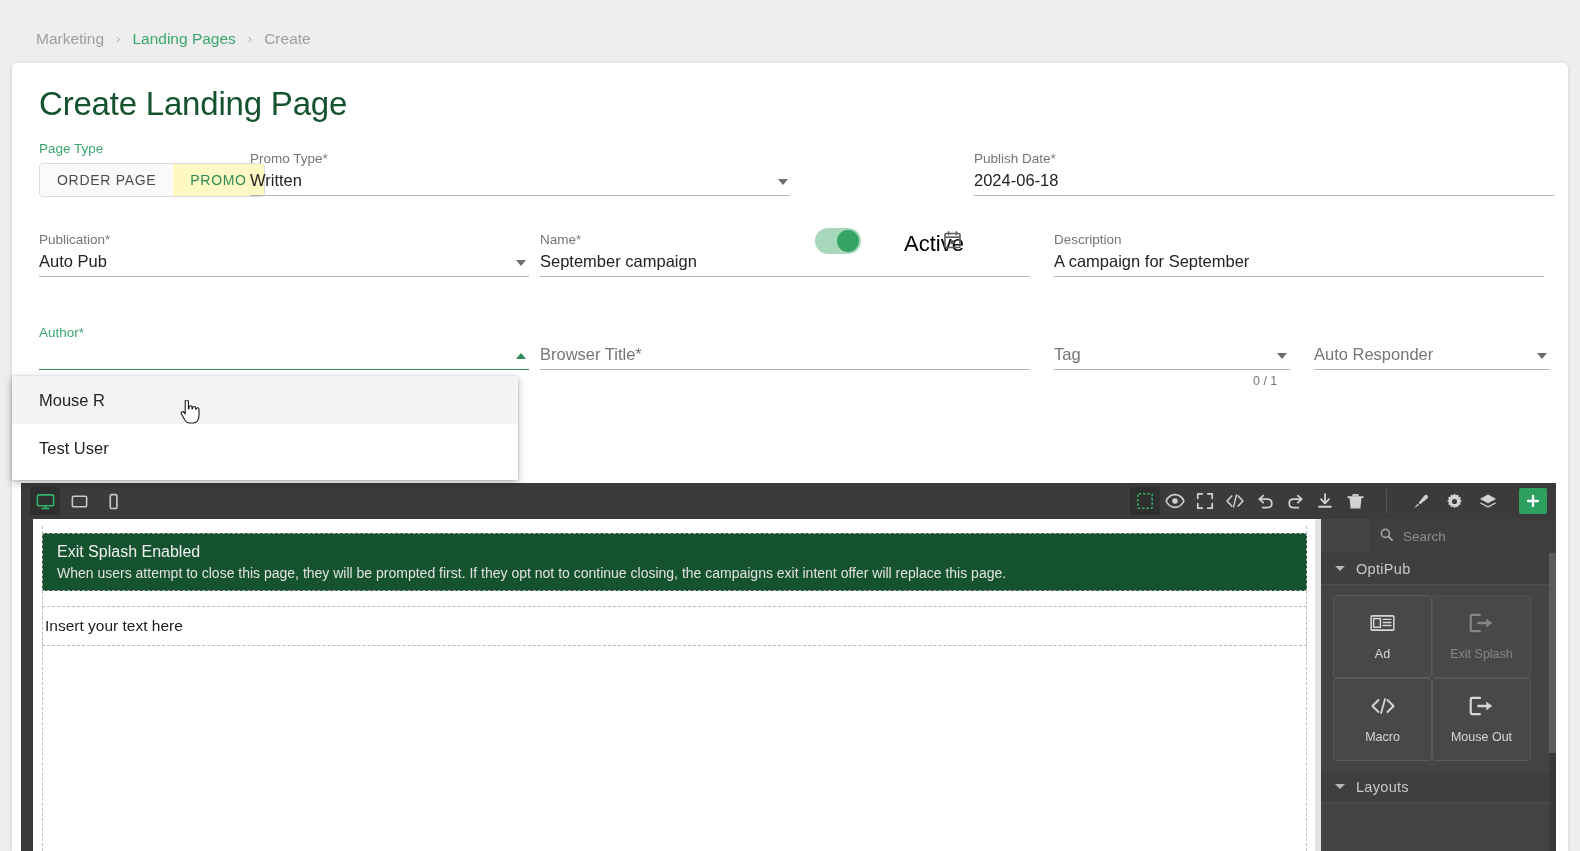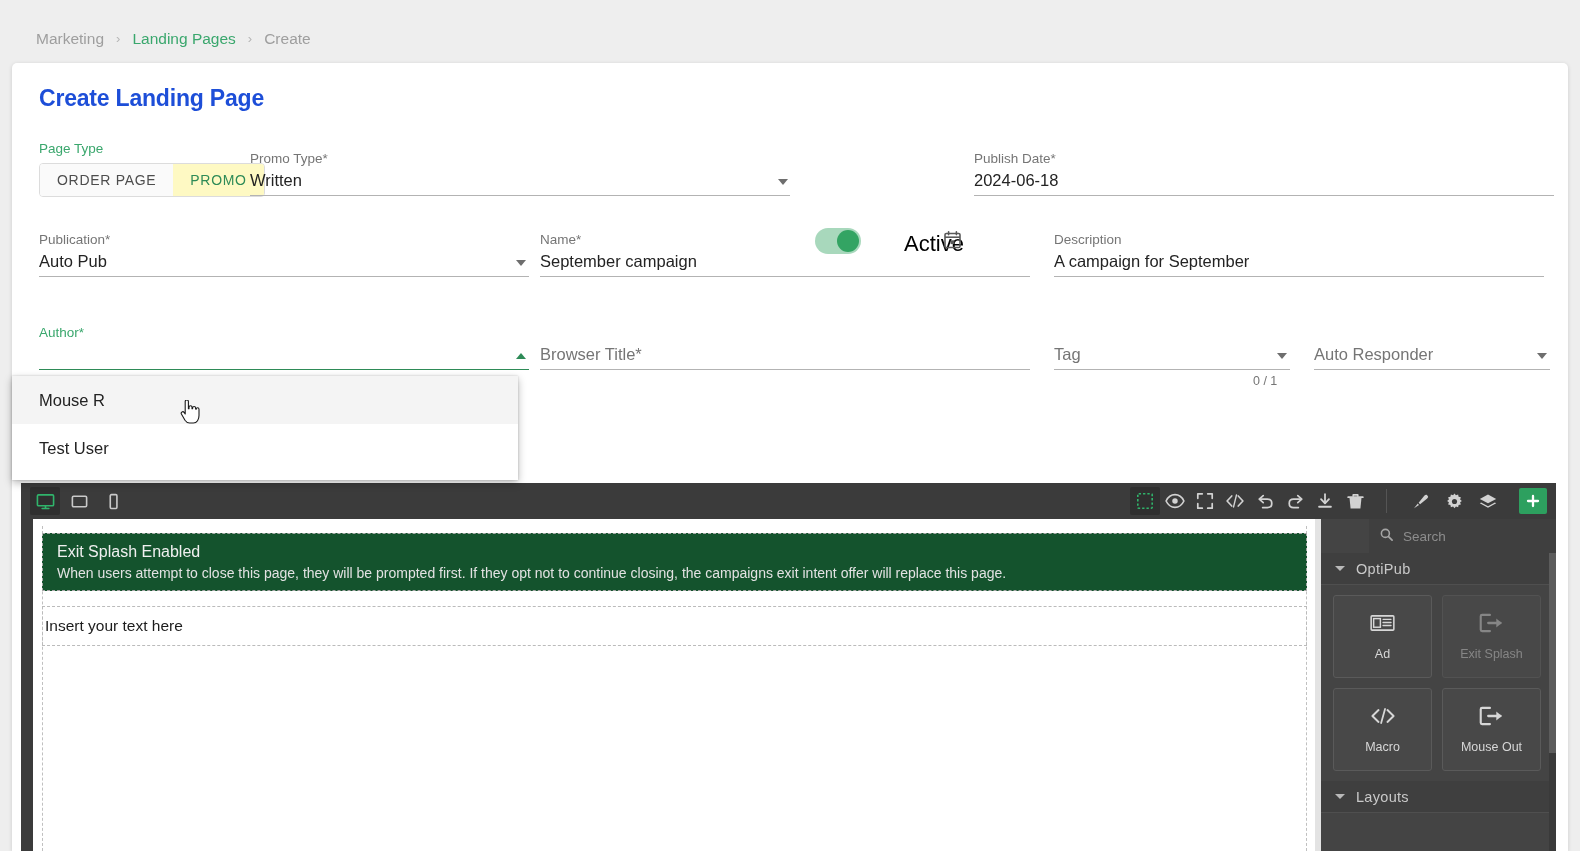--- a/index.html
+++ b/index.html
@@ -43,23 +43,23 @@
     background: #ffffff;
     border-radius: 5px 5px 0 0;
     box-shadow: 0 1px 4px rgba(0,0,0,0.14);
     overflow: visible;
   }
 
   .page-title {
     position: absolute;
     left: 27px;
     top: 22px;
-    font-size: 23px;
-    font-weight: 700;
-    color: #1d4ed8;
+    font-size: 33px;
+    font-weight: 400;
+    color: #14532d;
     letter-spacing: -0.2px;
   }
 
   
   .field-label {
     position: absolute;
     font-size: 13.5px;
     color: #757575;
     white-space: nowrap;
   }
@@ -385,21 +385,20 @@
   }
   .sec-caret {
     width: 0; height: 0;
     border-left: 5px solid transparent;
     border-right: 5px solid transparent;
     border-top: 5.5px solid #b9b9b9;
   }
   .blocks-grid {
     display: flex;
     flex-wrap: wrap;
-    gap: 10px;
     padding: 10px 12px;
   }
   .block-card {
     width: 99px;
     height: 83px;
     background: #484848;
     border: 1px solid #5a5a5a;
     border-radius: 3px;
     display: flex;
     flex-direction: column;

